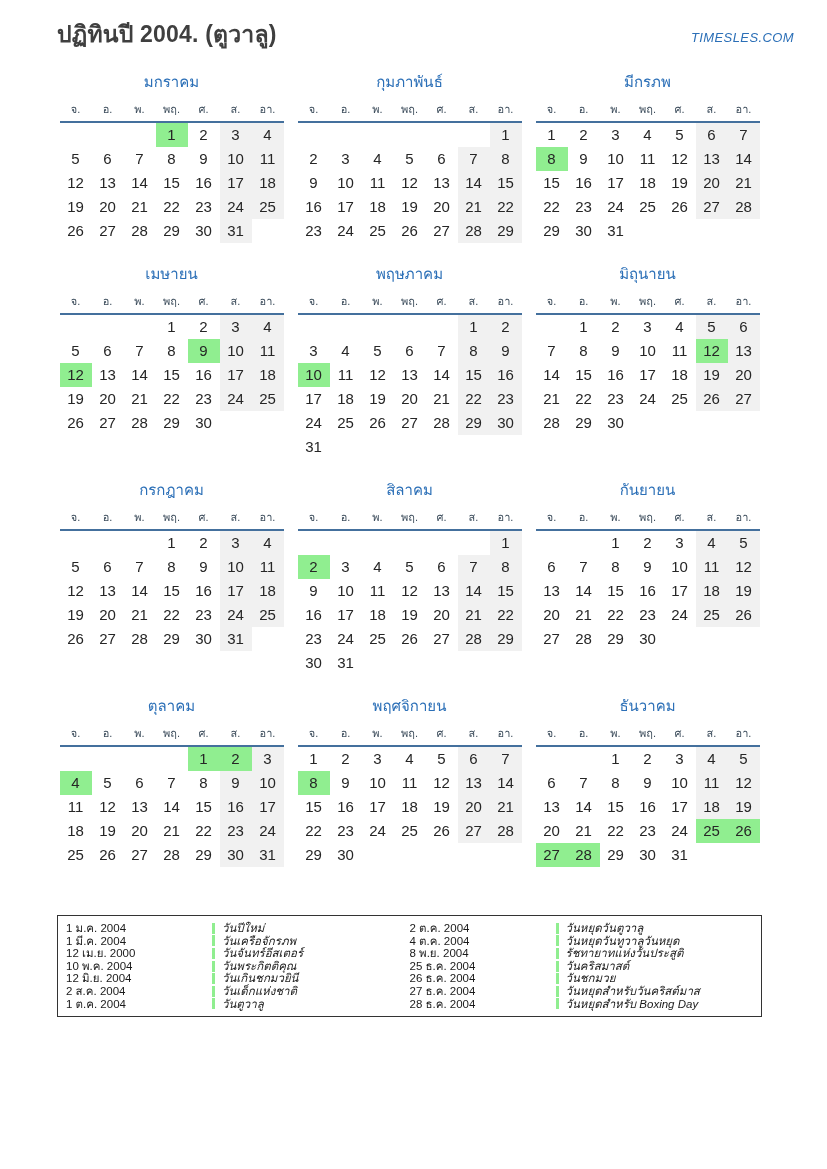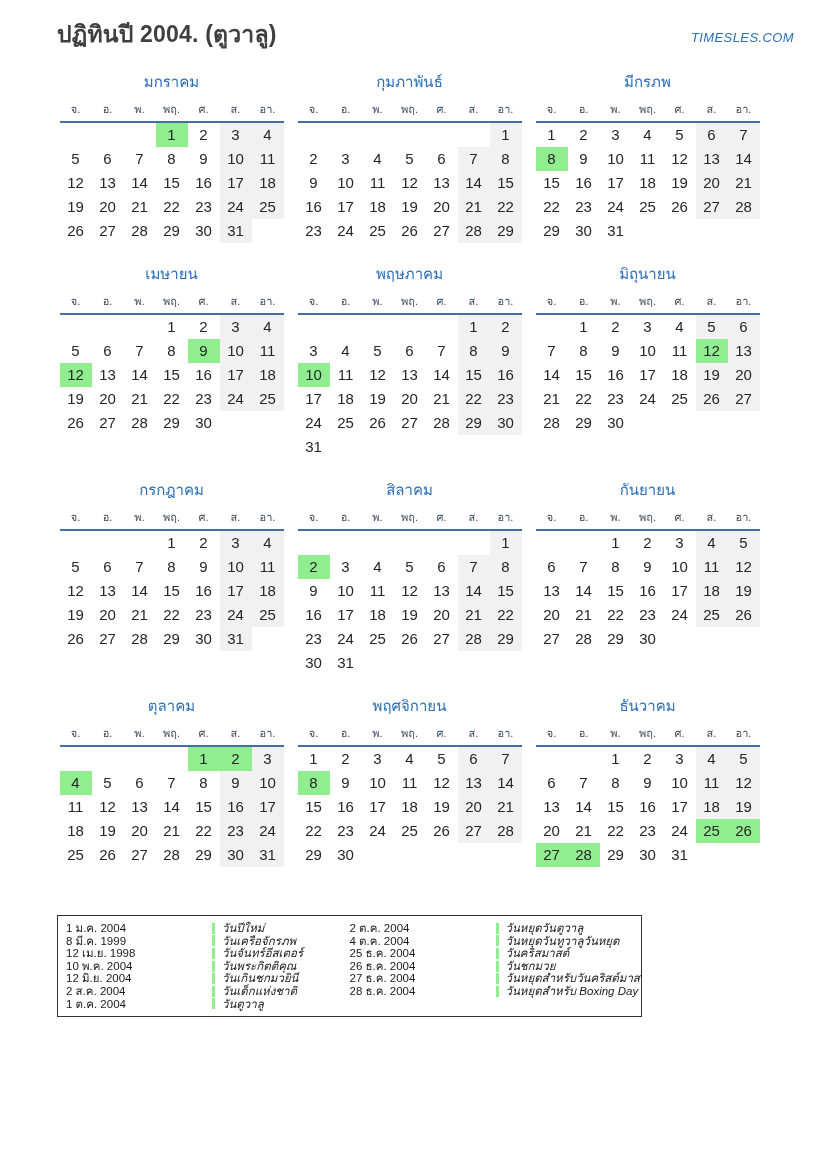--- a/index.html
+++ b/index.html
@@ -52,21 +52,21 @@
   }
   .week{display:flex;}
   .day{
     width:32px;height:24px;line-height:24px;text-align:center;
     font-size:15px;color:var(--ink);
   }
   .day.we{background:var(--gray);}
   .day.hl{background:var(--green);}
   .legend{
     margin:26px 0 0 57px;
-    width:585px;
+    width:705px;
     border:1px solid #333;
     padding:6px 8px;
     display:flex;
     font-size:11.5px;
   }
   .legend-col{width:50%;}
   .legend-item{display:flex;align-items:center;height:12.6px;line-height:12.6px;}
   .l-date{width:146px;flex-shrink:0;color:#1a1a1a;}
   .l-bar{width:3px;height:11px;background:var(--green);margin-right:7px;flex-shrink:0;}
   .l-label{white-space:nowrap;color:#1a1a1a;font-style:italic;}
@@ -820,26 +820,26 @@
 </div>
 
 <div class="legend">
   <div class="legend-col">
       <div class="legend-item">
         <span class="l-date">1 ม.ค. 2004</span>
         <span class="l-bar"></span>
         <span class="l-label">วันปีใหม่</span>
       </div>
       <div class="legend-item">
-        <span class="l-date">8 มี.ค. 1999</span>
+        <span class="l-date">1 มี.ค. 2004</span>
         <span class="l-bar"></span>
         <span class="l-label">วันเครือจักรภพ</span>
       </div>
       <div class="legend-item">
-        <span class="l-date">12 เม.ย. 1998</span>
+        <span class="l-date">12 เม.ย. 2000</span>
         <span class="l-bar"></span>
         <span class="l-label">วันจันทร์อีสเตอร์</span>
       </div>
       <div class="legend-item">
         <span class="l-date">10 พ.ค. 2004</span>
         <span class="l-bar"></span>
         <span class="l-label">วันพระกิตติคุณ</span>
       </div>
       <div class="legend-item">
         <span class="l-date">12 มิ.ย. 2004</span>
@@ -862,20 +862,25 @@
         <span class="l-date">2 ต.ค. 2004</span>
         <span class="l-bar"></span>
         <span class="l-label">วันหยุดวันตูวาลู</span>
       </div>
       <div class="legend-item">
         <span class="l-date">4 ต.ค. 2004</span>
         <span class="l-bar"></span>
         <span class="l-label">วันหยุดวันทูวาลูวันหยุด</span>
       </div>
       <div class="legend-item">
+        <span class="l-date">8 พ.ย. 2004</span>
+        <span class="l-bar"></span>
+        <span class="l-label">รัชทายาทแห่งวันประสูติ</span>
+      </div>
+      <div class="legend-item">
         <span class="l-date">25 ธ.ค. 2004</span>
         <span class="l-bar"></span>
         <span class="l-label">วันคริสมาสต์</span>
       </div>
       <div class="legend-item">
         <span class="l-date">26 ธ.ค. 2004</span>
         <span class="l-bar"></span>
         <span class="l-label">วันชกมวย</span>
       </div>
       <div class="legend-item">

